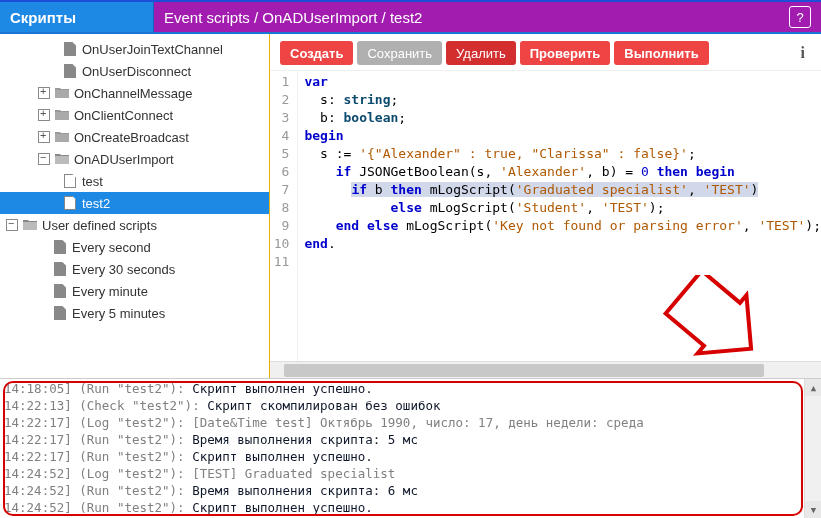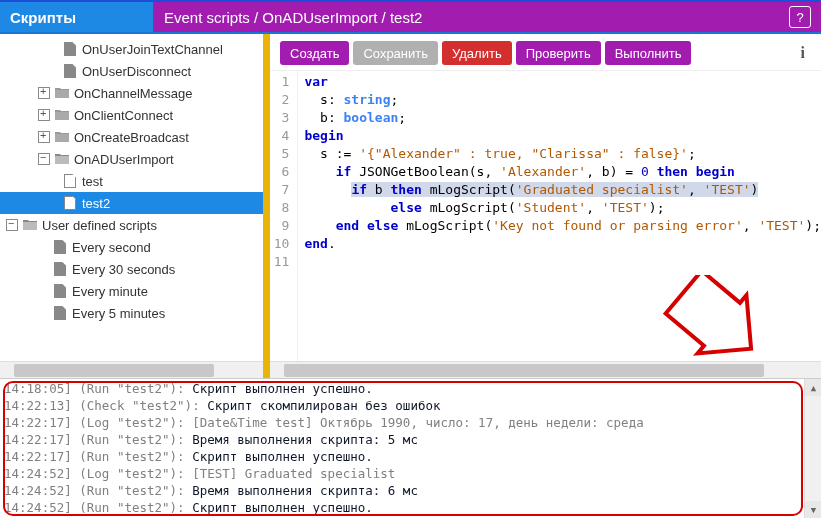--- a/index.html
+++ b/index.html
@@ -2,21 +2,21 @@
 <html><head>
 <meta charset="utf-8">
 <style>
 * { box-sizing: border-box; margin: 0; padding: 0; }
 body { font-family: "Segoe UI", Arial, sans-serif; font-size: 13px; width: 821px; height: 518px; overflow: hidden; background: #fff; display: flex; flex-direction: column; }
 .header { display: flex; height: 32px; background: #1e88e5; border-top: 2px solid #1d4ed8; }
 .header-left { width: 153px; background: #1e88e5; color: #fff; font-weight: 600; font-size: 15px; display: flex; align-items: center; padding: 0 10px; }
 .header-right { flex: 1; background: #a21caf; color: #fff; display: flex; align-items: center; padding: 0 10px; font-size: 15px; justify-content: space-between; border-left: 1px solid #1565c0; }
 .help-btn { width: 22px; height: 22px; border: 1px solid #fff; border-radius: 3px; display: flex; align-items: center; justify-content: center; color: #fff; font-size: 13px; cursor: pointer; }
 .main { flex: 1; display: flex; overflow: hidden; border-top: 2px solid #1976d2; }
-.sidebar { width: 270px; border-right: 7px solid #eab308; overflow: hidden; display: flex; flex-direction: column; position: relative; }
+.sidebar { width: 270px; border-right: 1px solid #eab308; overflow: hidden; display: flex; position: relative; }
 .tree { flex: 1; overflow: auto; padding-top: 4px; }
 .tree-item { display: flex; align-items: center; height: 22px; padding-left: 6px; cursor: pointer; white-space: nowrap; }
 .tree-item.l1 { padding-left: 38px; }
 .tree-item.l2 { padding-left: 48px; }
 .tree-item.selected { background: #1e88e5; color: #fff; }
 .tree-item.selected .icon-file::before { background: #fff; }
 .tree-toggle { width: 12px; height: 12px; border: 1px solid #888; margin-right: 4px; position: relative; flex-shrink: 0; }
 .tree-toggle.plus::before { content: "+"; position: absolute; top: -3px; left: 1px; font-size: 11px; color: #555; }
 .tree-toggle.minus::before { content: "−"; position: absolute; top: -3px; left: 1px; font-size: 11px; color: #555; }
 .tree-spacer { width: 16px; flex-shrink: 0; }
@@ -26,29 +26,29 @@
 .icon-file::before { content: ""; position: absolute; width: 12px; height: 14px; background: #999; clip-path: polygon(0 0, 70% 0, 100% 25%, 100% 100%, 0 100%); }
 .tree-item.file .icon-file::before { background: #888; }
 .tree-item.file-white .icon-file::before { background: #fff; border: 1px solid #888; box-sizing: border-box; }
 .tree-label { font-size: 13px; color: #333; }
 .tree-item.selected .tree-label { color: #ffffff; }
 .hscroll { height: 17px; background: #f0f0f0; border-top: 1px solid #ddd; position: relative; }
 .hscroll-thumb { position: absolute; top: 2px; height: 13px; background: #c8c8c8; border-radius: 2px; }
 .editor { flex: 1; display: flex; flex-direction: column; overflow: hidden; }
 .toolbar { display: flex; align-items: center; padding: 7px 10px 5px; gap: 4px; }
 .btn { height: 24px; padding: 0 10px; border-radius: 3px; font-size: 13px; color: #fff; display: flex; align-items: center; cursor: pointer; border: none; }
-.btn.blue { background: #a21caf; }
+.btn.blue { background: #ef4444; font-weight: bold; }
 .btn.gray { background: #b0b0b0; color: #fff; cursor: default; }
 .btn.red { background: #d32f2f; }
 .info-icon { margin-left: auto; color: #555; font-weight: bold; font-family: serif; font-size: 16px; cursor: pointer; padding-right: 6px; }
 .code-area { flex: 1; display: flex; overflow: auto; border-top: 1px solid #eee; }
 .gutter { width: 30px; background: #fff; text-align: right; padding-right: 8px; color: #999; font-family: Consolas, monospace; font-size: 13px; line-height: 18px; padding-top: 2px; border-right: 1px solid #eee; }
 .codelines { flex: 1; font-family: Consolas, monospace; font-size: 13px; line-height: 18px; padding-top: 2px; padding-left: 6px; white-space: pre; }
 .kw { color: #0000cc; font-weight: bold; }
-.ty { color: #3b82f6; font-weight: bold; }
+.ty { color: #0c4a6e; font-weight: bold; }
 .str { color: #b05800; }
 .num { color: #0000cc; }
 .sel-line { background: #d0d8ea; }
 .hscroll-ed { height: 17px; background: #f0f0f0; border-top: 1px solid #ddd; position: relative; }
 .log { height: 140px; border-top: 1px solid #ccc; font-family: Consolas, monospace; font-size: 12.5px; overflow: hidden; position: relative; padding: 1px 4px 2px 4px; }
 .log-border { position: absolute; top: 2px; left: 3px; right: 18px; bottom: 2px; border: 2px solid #d60000; border-radius: 10px; pointer-events: none; }
 .log-line { white-space: pre; line-height: 17px; }
 .log-ts { color: #808080; }
 .log-success { color: #0f172a; }
 .log-info { color: #808080; }

